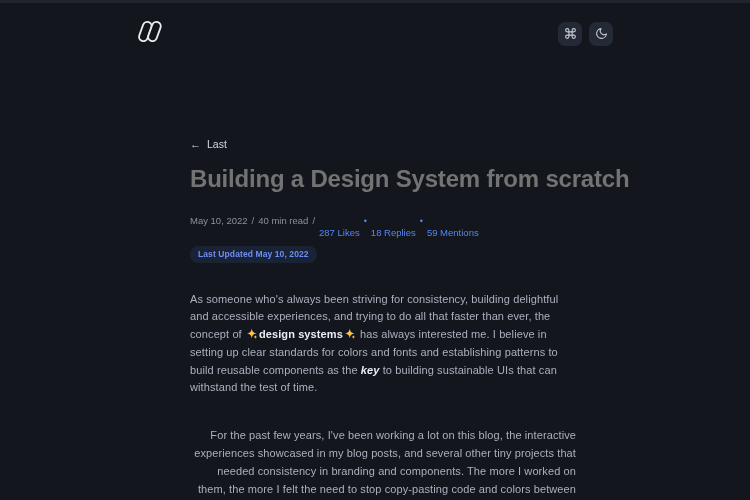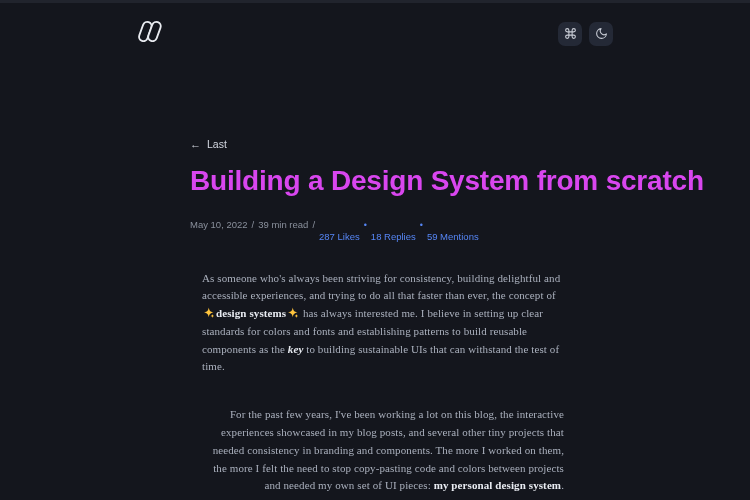--- a/index.html
+++ b/index.html
@@ -28,40 +28,39 @@
   .icon-btn svg { display:block; }
 
   
   main { width:386px; margin-left:190px; }
   .back-link {
     margin-top:88px; display:inline-flex; align-items:center; gap:6px;
     color:#d3d7e0; font-size:10.5px; font-weight:500; cursor:pointer; text-decoration:none;
   }
   .back-arrow { font-size:11px; line-height:1; }
   h1.post-title {
-    margin:13px 0 0; font-size:28px; font-weight:700; color:#d946ef;
+    margin:13px 0 0; font-size:24px; font-weight:700; color:#737373;
     letter-spacing:-0.2px; white-space:nowrap;
   }
   .meta-row {
     margin-top:11px; font-size:9.5px; font-weight:500; color:#8a909c;
     white-space:nowrap; display:flex; align-items:center;
   }
   .meta-row .sep { margin:0 4px; }
   .meta-row .stat { color:#5686f5; cursor:pointer;margin-top:23px; }
   .meta-row .dot { color:#5686f5; margin:0 4px; font-size:9px; }
   .updated-badge {
     margin-top:8px; display:inline-block;
     font-size:8.5px; font-weight:600; color:#6a8ff5;
     background:#1a2236; padding:3px 8px 4px; border-radius:8px;
     letter-spacing:0.1px;
   }
   .prose p {
-    font-size:11px; line-height:17.8px; color:#aab0bd; margin:12px;
+    font-size:11px; line-height:17.8px; color:#aab0bd; margin:0;
     letter-spacing:0.1px;
-    font-family:Liberation Serif, serif;
   }
   .prose p.p1 { margin-top:28px; }
   .prose p.p2 { margin-top:30px;text-align:right; }
   .prose .bold { font-weight:700; color:#e9ecf2; }
   .prose .italic { font-style:italic; font-weight:600; color:#e9ecf2; }
   .sparkle { display:inline-block; margin:0 1px; }
   .sparkle svg { vertical-align:-2px; }
 </style>
 </head>
 <body>
@@ -101,29 +100,30 @@
   <a class="back-link">
     <span class="back-arrow">←</span>
     <span>Last</span>
   </a>
 
   <h1 class="post-title">Building a Design System from scratch</h1>
 
   <div class="meta-row">
     <span>May 10, 2022</span>
     <span class="sep">/</span>
-    <span>39 min read</span>
+    <span>40 min read</span>
     <span class="sep">/</span>
     <span class="stat">287 Likes</span>
     <span class="dot">•</span>
     <span class="stat">18 Replies</span>
     <span class="dot">•</span>
     <span class="stat">59 Mentions</span>
   </div>
 
+  <span class="updated-badge">Last Updated May 10, 2022</span>
 
   <div class="prose">
     <p class="p1"><span>As someone who's always been striving for consistency, building delightful and accessible experiences, and trying to do all that faster than ever, the concept of </span><span class="sparkle"><svg width="12" height="12" viewBox="0 0 24 24">
             <path fill="#ffc43d" d="M11.5 1 C12.5 7.5 14.5 9.5 21 10.8 C14.5 12.1 12.5 14.1 11.5 20.5 C10.5 14.1 8.5 12.1 2 10.8 C8.5 9.5 10.5 7.5 11.5 1 Z"></path>
             <path fill="#ffc43d" d="M18.8 14 C19.2 16.5 20 17.3 22.5 17.8 C20 18.3 19.2 19.1 18.8 21.8 C18.4 19.1 17.6 18.3 15 17.8 C17.6 17.3 18.4 16.5 18.8 14 Z"></path>
           </svg></span><span class="bold">design systems</span><span class="sparkle"><svg width="12" height="12" viewBox="0 0 24 24">
             <path fill="#ffc43d" d="M11.5 1 C12.5 7.5 14.5 9.5 21 10.8 C14.5 12.1 12.5 14.1 11.5 20.5 C10.5 14.1 8.5 12.1 2 10.8 C8.5 9.5 10.5 7.5 11.5 1 Z"></path>
             <path fill="#ffc43d" d="M18.8 14 C19.2 16.5 20 17.3 22.5 17.8 C20 18.3 19.2 19.1 18.8 21.8 C18.4 19.1 17.6 18.3 15 17.8 C17.6 17.3 18.4 16.5 18.8 14 Z"></path>
           </svg></span><span> has always interested me. I believe in setting up clear standards for colors and fonts and establishing patterns to build reusable components as the </span><span class="italic">key</span><span> to building sustainable UIs that can withstand the test of time.</span></p>
     <p class="p2"><span>For the past few years, I've been working a lot on this blog, the interactive experiences showcased in my blog posts, and several other tiny projects that needed consistency in branding and components. The more I worked on them, the more I felt the need to stop copy-pasting code and colors between projects and needed my own set of UI pieces: </span><span class="bold">my personal design system</span><span>.</span></p>

